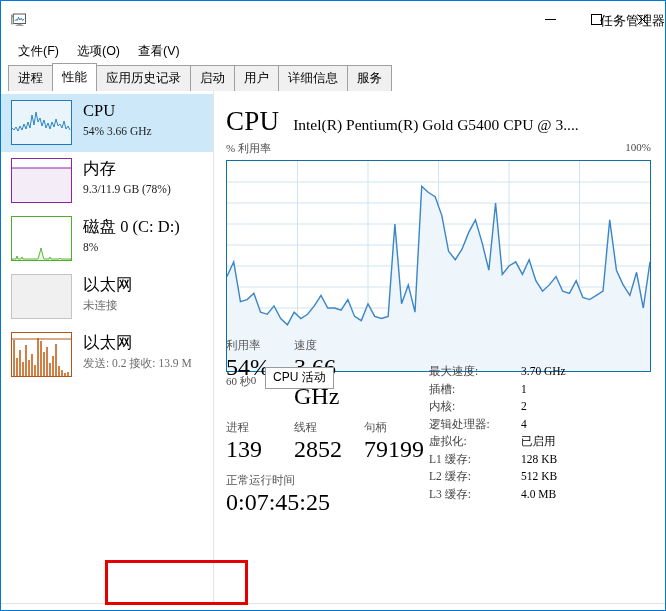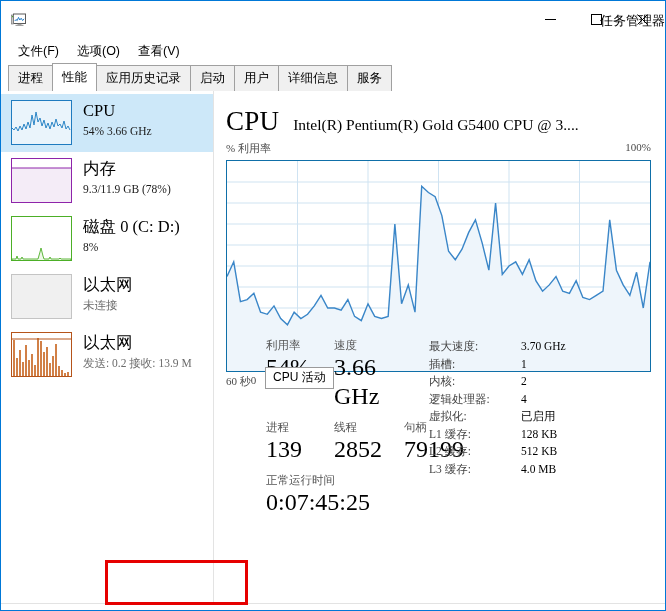--- a/index.html
+++ b/index.html
@@ -235,37 +235,37 @@
   
   .stats {
     position: absolute;
     left: 12px;
     top: 247px;
     right: 10px;
     display: flex;
   }
   .stats-left { width: 195px; flex: none; }
   .stat-group { margin-bottom: 9px; }
-  .stat-labels, .stat-values { display: flex; padding-left: 40px; }
+  .stat-labels, .stat-values { display: flex; }
   .stat-labels span {
     font-size: 11.5px;
     color: #555555;
     line-height: 15px;
   }
   .stat-values span {
     font-size: 24px;
     color: #000000;
     line-height: 29px;
     font-weight: 400;
   }
   .c1 { width: 68px; flex: none; }
   .c2 { width: 72px; flex: none; }
   .c3 { width: 70px; flex: none; }
 
-  .stats-right { flex: 1 1 auto; padding-left: 8px; }
+  .stats-right { flex: 1 1 auto; padding-left: 8px; margin-top: 25px; }
   .kv {
     display: flex;
     font-size: 11.5px;
     line-height: 17.5px;
     color: #000000;
   }
   .kv .k { width: 92px; flex: none; color: #444444; }
   .kv .v { color: #000000; }
 
   

